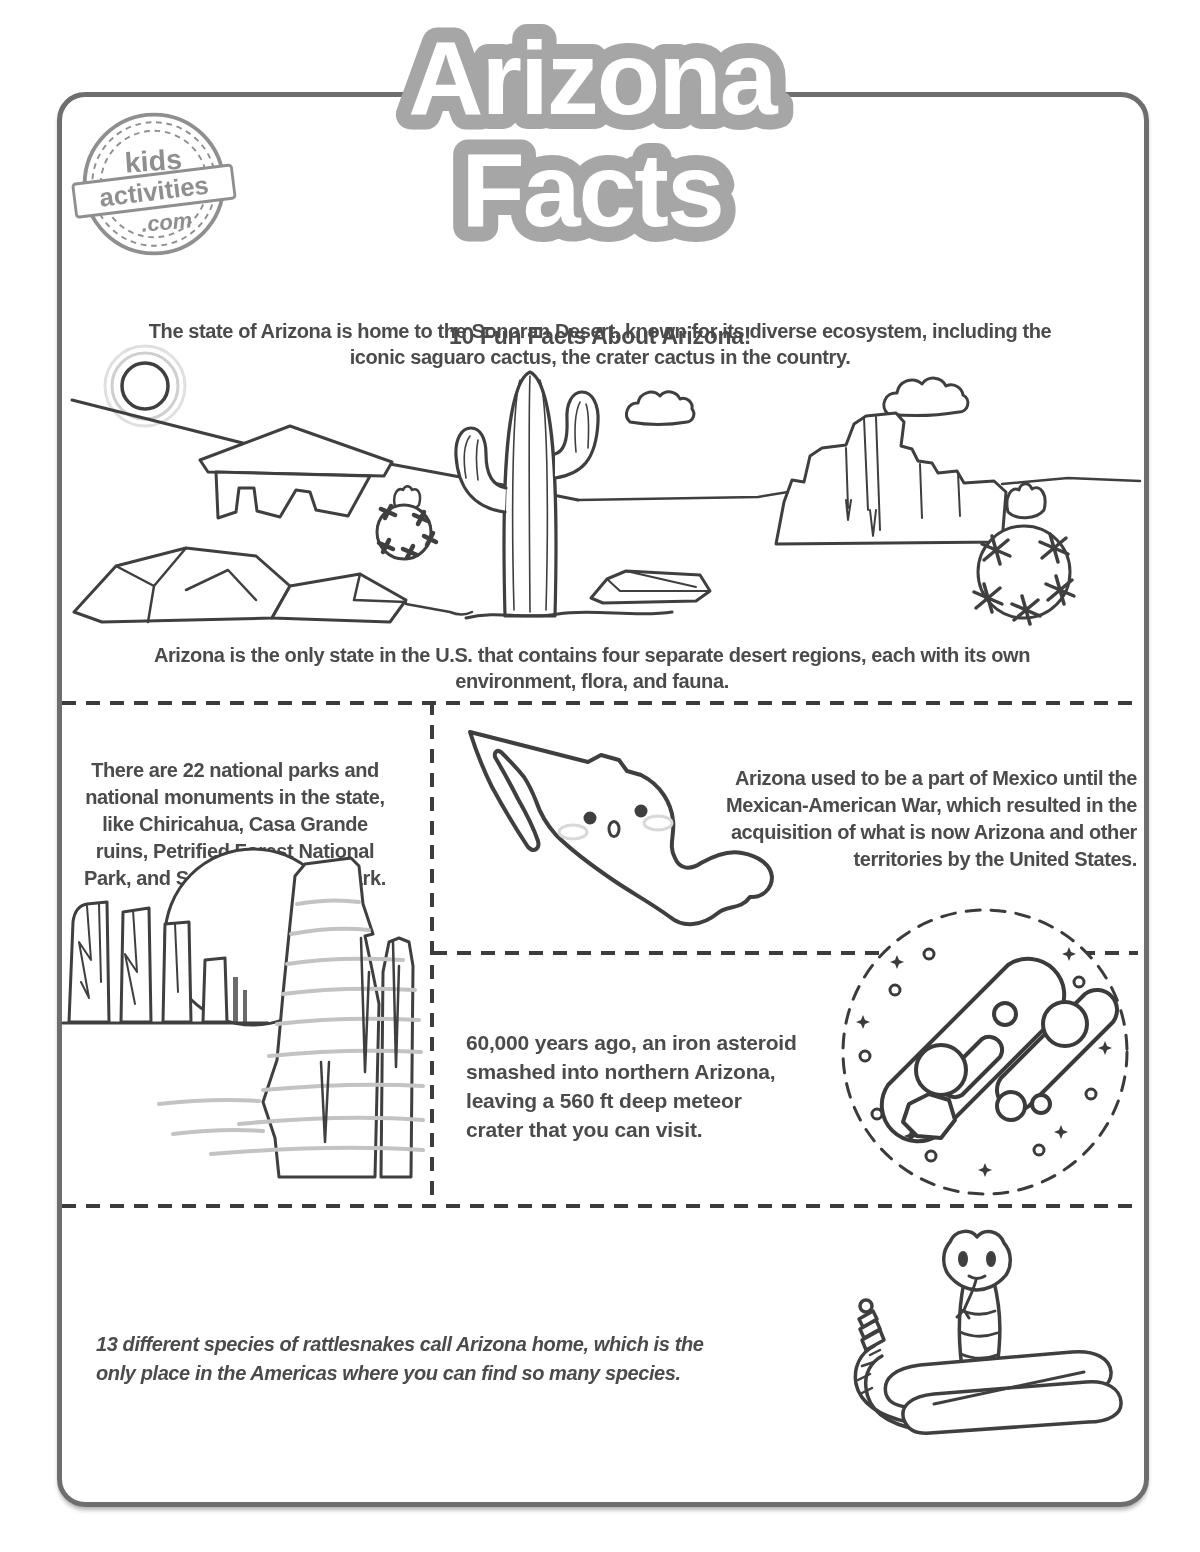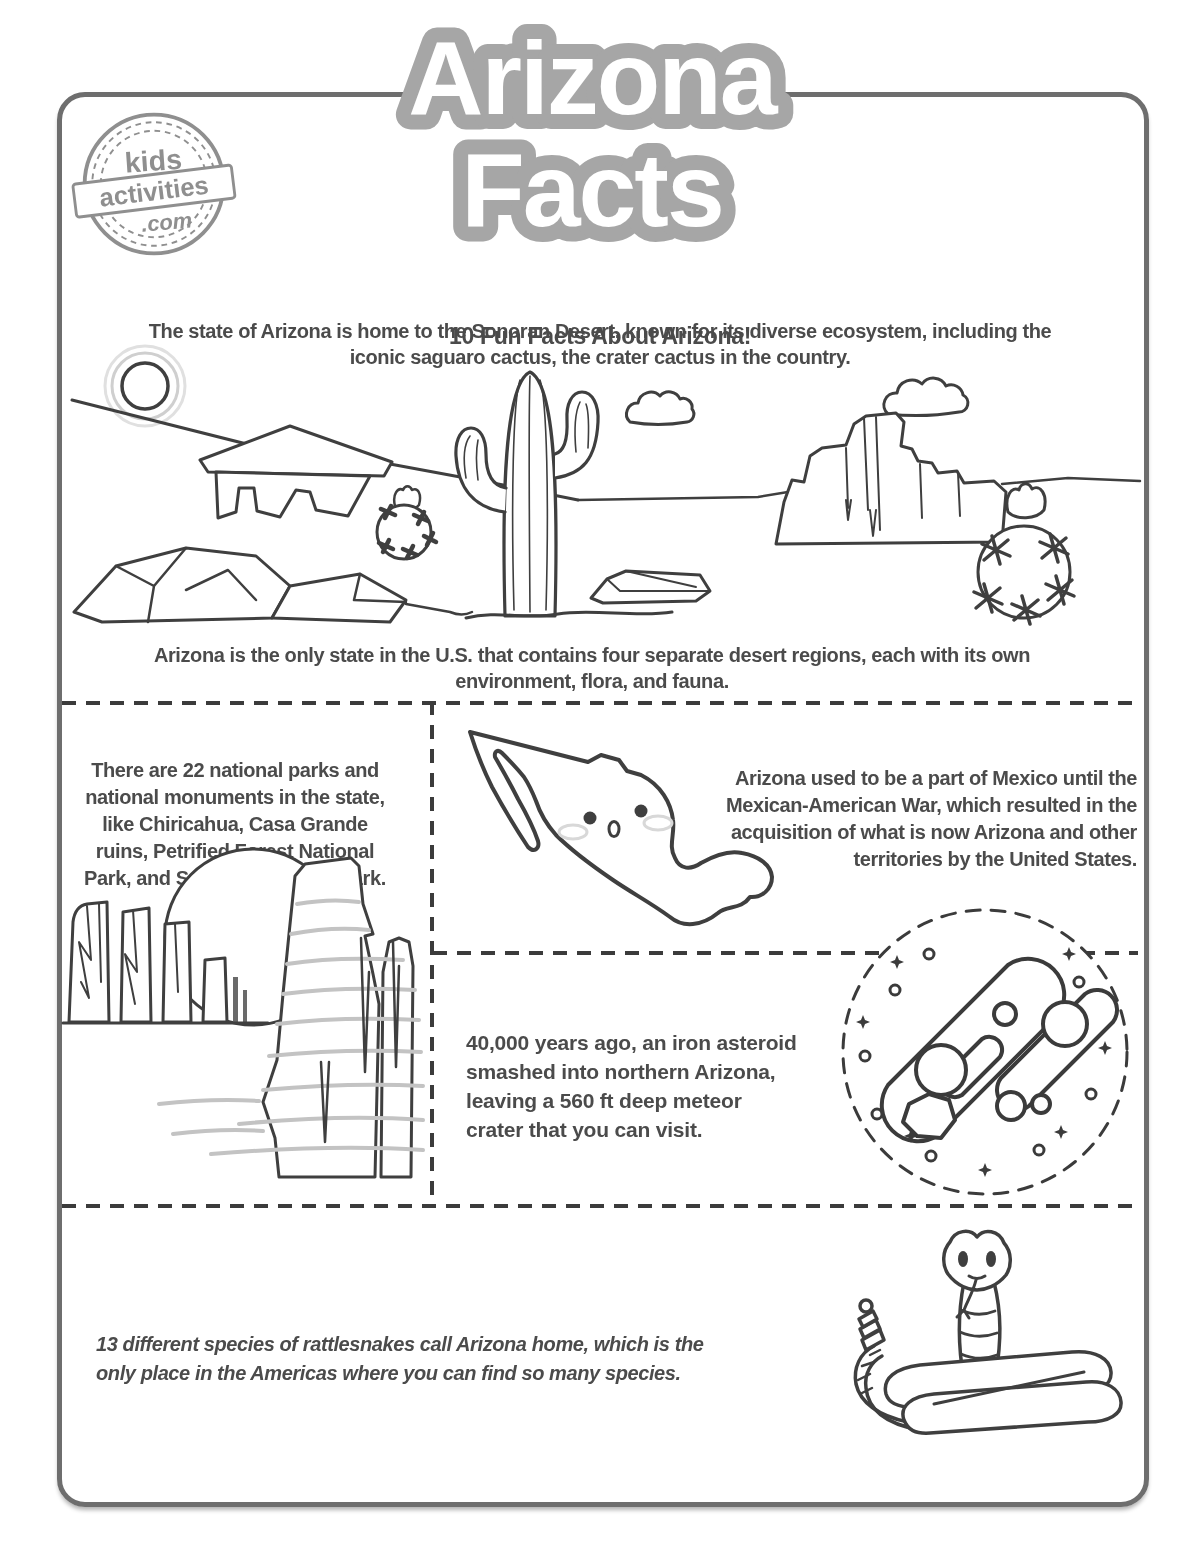--- a/index.html
+++ b/index.html
@@ -211,21 +211,21 @@
       <ellipse cx="176" cy="119" rx="5" ry="7.5" stroke-width="3"></ellipse>
     </g>
   </g>
 </svg>
 
 <p class="abs fact fact-right fact-mexico">Arizona used to be a part of Mexico until the
 Mexican-American War, which resulted in the
 acquisition of what is now Arizona and other
 territories by the United States.</p>
 
-<p class="abs fact fact-meteor">40,000 years ago, an iron asteroid
+<p class="abs fact fact-meteor">60,000 years ago, an iron asteroid
 smashed into northern Arizona,
 leaving a 560 ft deep meteor
 crater that you can visit.</p>
 
 <svg class="abs" style="left:833px;top:898px;" width="305" height="305" viewBox="0 0 305 305">
   <g fill="none" stroke="#3b3b3b" stroke-linejoin="round" stroke-linecap="round">
     <circle cx="152" cy="154" r="142" fill="#ffffff" stroke-width="3" stroke-dasharray="14 11"></circle>
     <g stroke-width="4">
       <path fill="#ffffff" d="M 105,237 L 225,117 A 36,36 0 0 0 175,67 L 55,187 A 36,36 0 0 0 105,237 Z"></path>
       <path fill="#ffffff" d="M 196,208 L 280,124 A 20,20 0 0 0 252,96 L 168,180 A 20,20 0 0 0 196,208 Z"></path>

